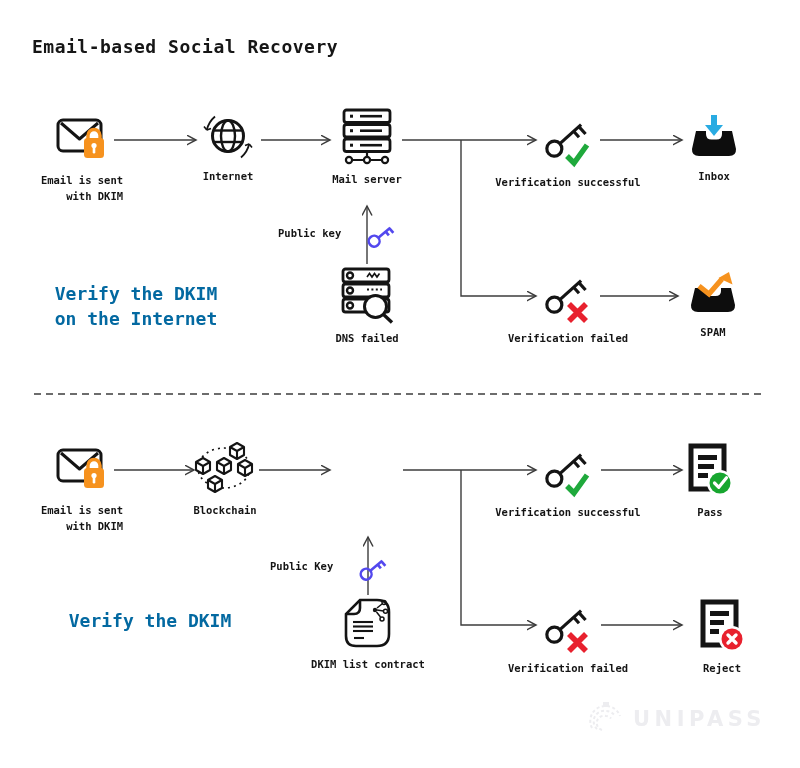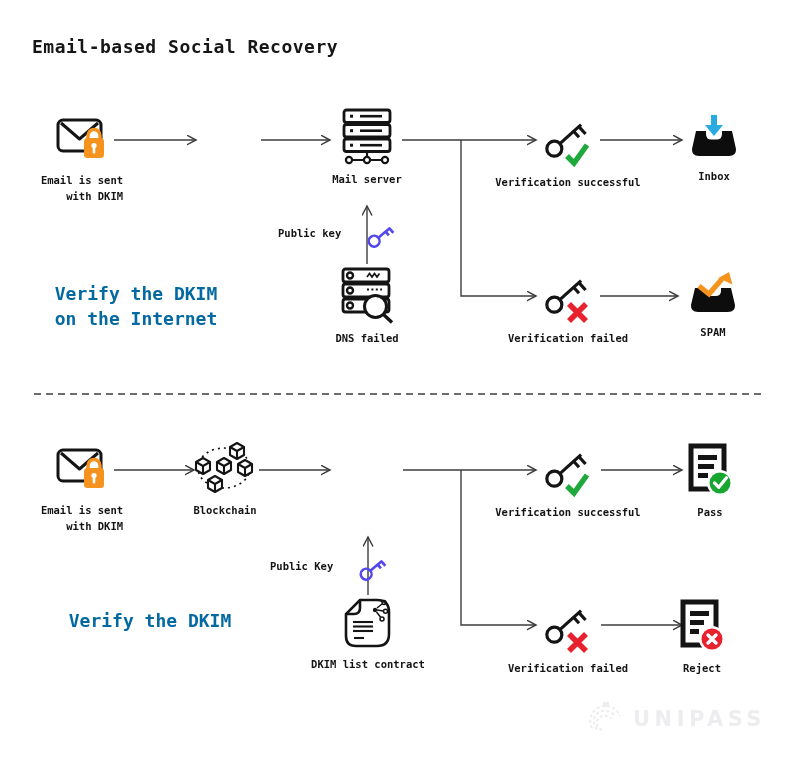--- a/index.html
+++ b/index.html
@@ -58,20 +58,33 @@
       <rect x="29" y="26" width="20" height="20" rx="3.5" fill="#f6921e"></rect>
       <circle cx="39" cy="33.5" r="2.6" fill="#fff"></circle>
       <rect x="37.7" y="34.5" width="2.6" height="7" rx="1.3" fill="#fff"></rect>
     </svg>
     <div class="lbl">
       <div>Email is sent</div>
       <div>with DKIM</div>
     </div>
   </div>
 
+  <div class="node" style="left:168px;top:112px;width:120px;">
+    <svg width="52" height="50" viewBox="0 0 52 50">
+      <circle cx="26" cy="24" r="15.5" fill="#fff" stroke="#141414" stroke-width="3"></circle>
+      <ellipse cx="26" cy="24" rx="7" ry="15.5" fill="none" stroke="#141414" stroke-width="2.4"></ellipse>
+      <line x1="12" y1="18.5" x2="40" y2="18.5" stroke="#141414" stroke-width="2.4"></line>
+      <line x1="12" y1="30" x2="40" y2="30" stroke="#141414" stroke-width="2.4"></line>
+      <path d="M13,4.5 A25,25 0 0 0 4.8,18" fill="none" stroke="#141414" stroke-width="1.8"></path>
+      <path d="M4.8,18 l-2.8,-3.4 M4.8,18 l4.2,-1.6" stroke="#141414" stroke-width="1.6"></path>
+      <path d="M39,45.5 A25,25 0 0 0 47.2,32" fill="none" stroke="#141414" stroke-width="1.8"></path>
+      <path d="M47.2,32 l2.8,3.4 M47.2,32 l-4.2,1.6" stroke="#141414" stroke-width="1.6"></path>
+    </svg>
+    <div class="lbl">Internet</div>
+  </div>
 
   <div class="node" style="left:302px;top:108px;width:130px;">
     <svg width="56" height="57" viewBox="0 0 56 57">
       <rect x="5" y="2" width="46" height="12.5" rx="2.5" fill="#fff" stroke="#141414" stroke-width="2.8"></rect>
       <rect x="5" y="16.5" width="46" height="12.5" rx="2.5" fill="#fff" stroke="#141414" stroke-width="2.8"></rect>
       <rect x="5" y="31" width="46" height="12.5" rx="2.5" fill="#fff" stroke="#141414" stroke-width="2.8"></rect>
       <rect x="11" y="6.7" width="3" height="3" fill="#141414"></rect>
       <rect x="11" y="21.2" width="3" height="3" fill="#141414"></rect>
       <rect x="11" y="35.7" width="3" height="3" fill="#141414"></rect>
       <line x1="21" y1="8.2" x2="43" y2="8.2" stroke="#141414" stroke-width="2.6"></line>
@@ -269,21 +282,21 @@
         <circle cx="11" cy="28" r="7.5" stroke-width="3.2"></circle>
         <line x1="18.5" y1="28" x2="47" y2="28" stroke-width="3.2"></line>
         <line x1="37" y1="28" x2="37" y2="36" stroke-width="3.2"></line>
         <line x1="44" y1="28" x2="44" y2="38" stroke-width="3.2"></line>
       </g>
       <path d="M29,36 L46,53 M46,36 L29,53" stroke="#e8212e" stroke-width="5.6" fill="none"></path>
     </svg>
     <div class="lbl">Verification failed</div>
   </div>
 
-  <div class="node" style="left:652px;top:598px;width:100px;">
+  <div class="node" style="left:672px;top:598px;width:100px;">
     <svg width="50" height="56" viewBox="0 0 50 56">
       <rect x="6" y="4" width="33" height="43" fill="#fff" stroke="#141414" stroke-width="5"></rect>
       <rect x="13" y="13" width="19" height="5" fill="#141414"></rect>
       <rect x="13" y="22" width="14" height="5" fill="#141414"></rect>
       <rect x="13" y="31" width="9" height="5" fill="#141414"></rect>
       <circle cx="35" cy="41" r="13" fill="#fff"></circle>
       <circle cx="35" cy="41" r="10.5" fill="#e8212e"></circle>
       <path d="M31,37 L39,45 M39,37 L31,45" stroke="#fff" stroke-width="3.4" stroke-linecap="round"></path>
     </svg>
     <div class="lbl">Reject</div>

